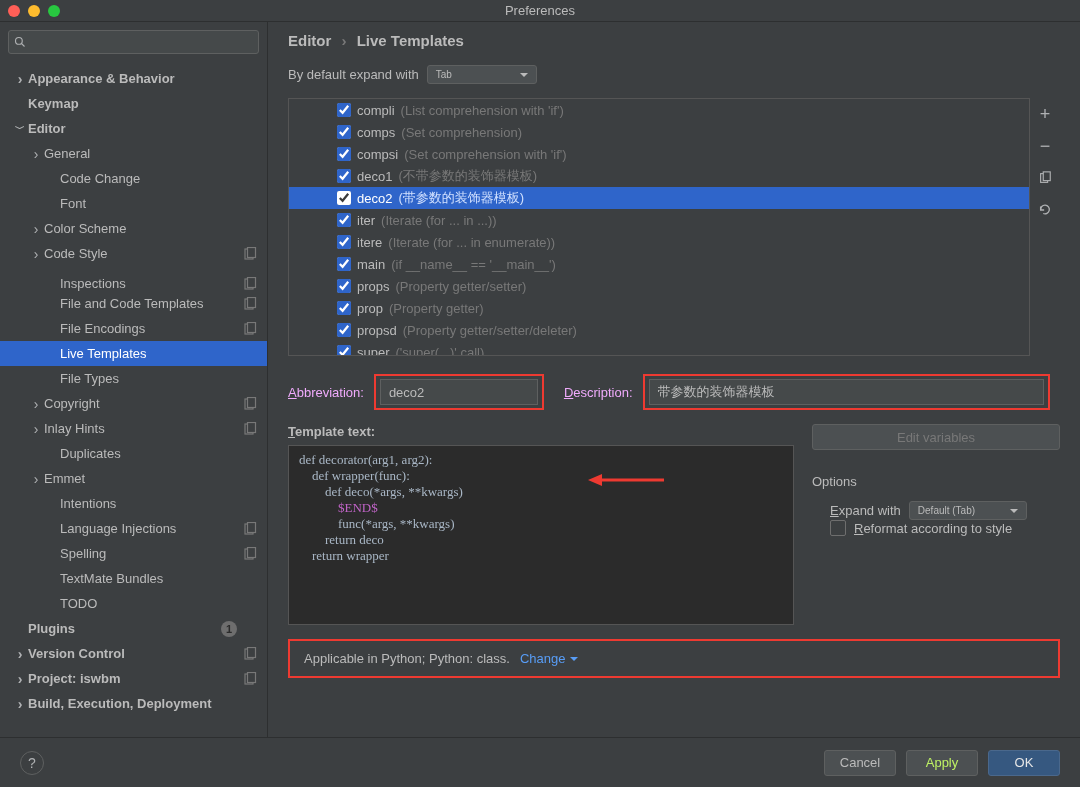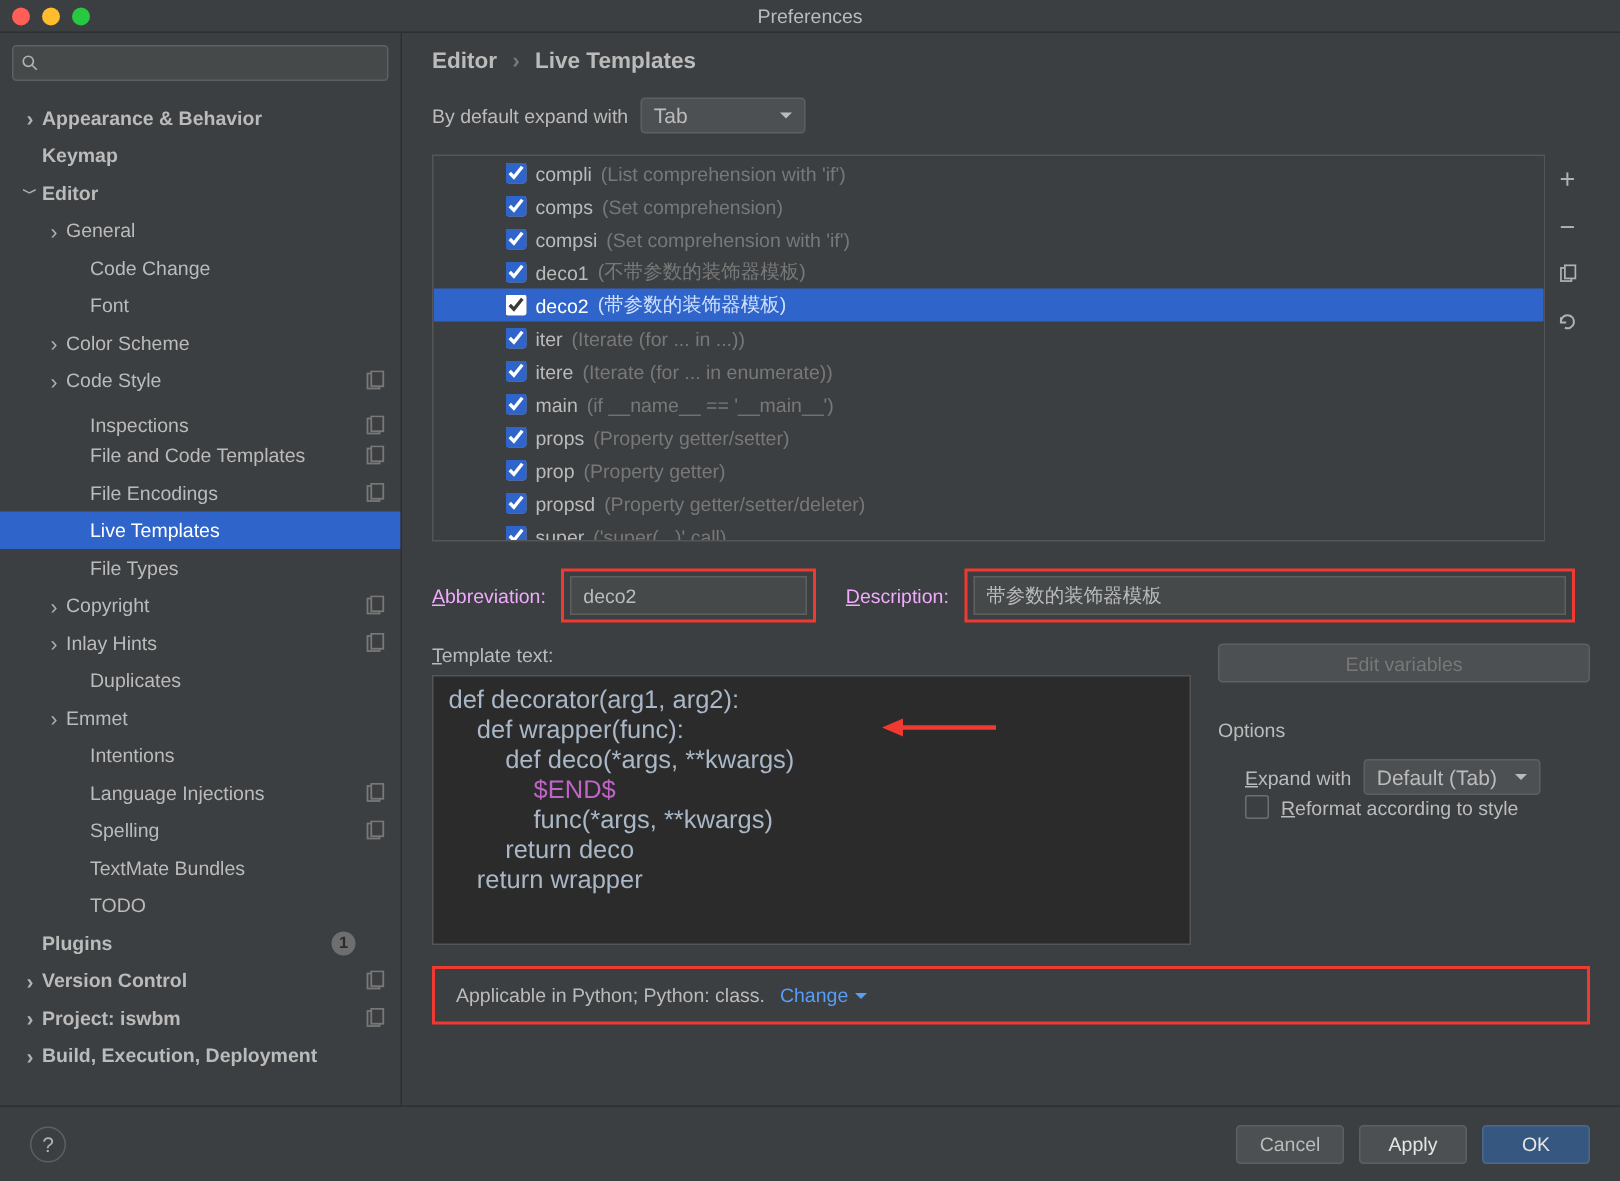--- a/index.html
+++ b/index.html
@@ -120,21 +120,21 @@
   align-items: center;
   gap: 8px;
 }
 .expand-row label { color: #bbbbbb; }
 .select-box {
   background: #4c5052;
   border: 1px solid #5e6060;
   color: #bbbbbb;
   padding: 3px 22px 3px 8px;
   border-radius: 3px;
-  font-size: 14px;
+  font-size: 10px;
   position: relative;
   min-width: 110px;
   display: inline-flex;
   align-items: flex-start;
 }
 .select-box::after {
   content: "";
   position: absolute;
   right: 8px;
   top: 50%;
@@ -211,26 +211,26 @@
 .desc-input { width: 395px; }
 .red-box { border: 2px solid #ee3a31; padding: 3px 4px; }
 
 .tt-row {
   margin: 14px 20px 0 20px;
   display: flex;
   gap: 18px;
   position: relative;
 }
 .tt-left { flex: 1; min-width: 0; }
-.tt-label { color: #bbbbbb; margin-bottom: 6px; display: block; }
+.tt-label { color: #bbbbbb; margin-bottom: 6px; display: block; font-weight: bold; }
 .code-area {
   background: #2b2b2b;
   border: 1px solid #555555;
-  font-family: Liberation Sans, sans-serif;
-  font-size: 17px;
+  font-family: Liberation Serif, serif;
+  font-size: 13px;
   color: #a9b7c6;
   padding: 6px 10px;
   height: 180px;
   white-space: pre;
   overflow: auto;
 }
 .code-area .var { color: #c064c7; }
 .tt-right { width: 248px; display: flex; flex-direction: column; }
 .edit-vars-btn {
   width: 100%;
@@ -298,21 +298,21 @@
   height: 26px;
   min-width: 72px;
   padding: 0 14px;
   border-radius: 3px;
   border: 1px solid #5e6060;
   background: #4c5052;
   color: #bbbbbb;
   font-size: 13px;
   margin-left: 10px;
 }
-.btn.disabled { color: #e5e5e5; }
+.btn.disabled { color: #bef264; }
 .btn.primary { background: #365880; border-color: #4a688c; color: #e6e6e6; }
 </style>
 </head>
 <body>
 
 <div class="titlebar">
   <div class="traffic-lights">
     <div class="tl tl-red"></div>
     <div class="tl tl-yellow"></div>
     <div class="tl tl-green"></div>

